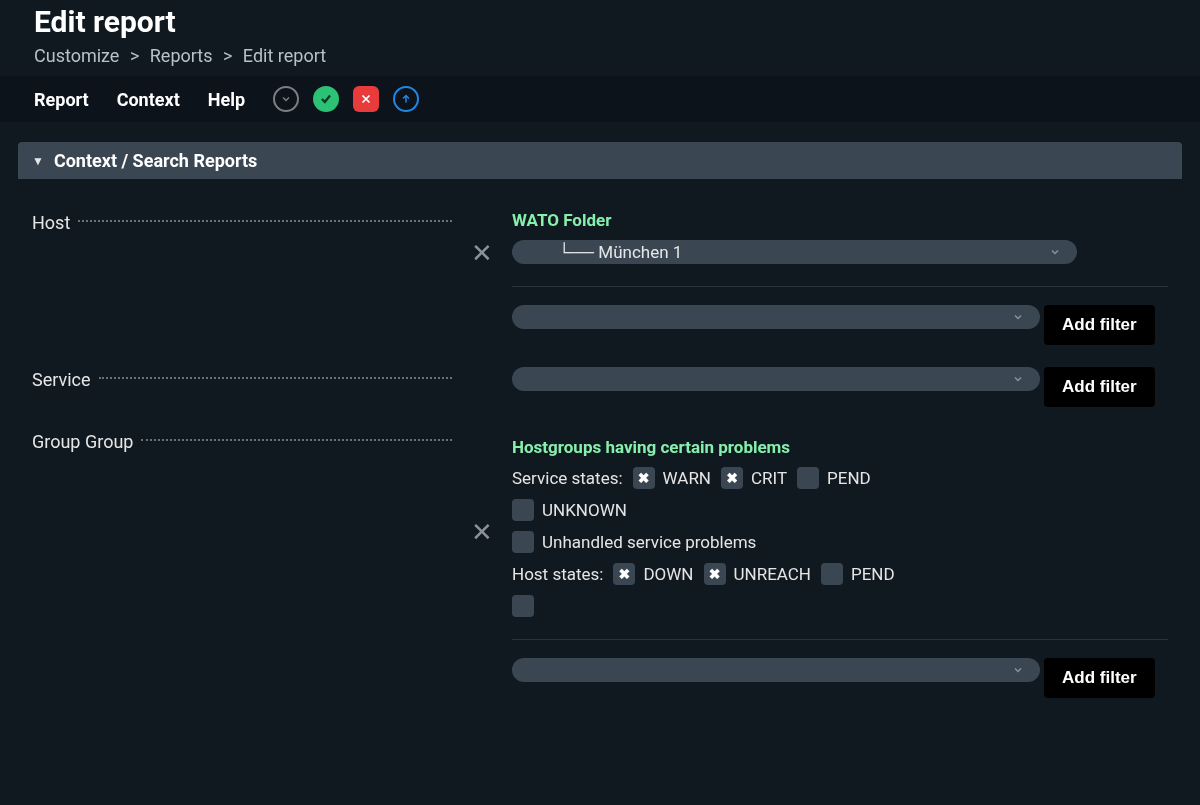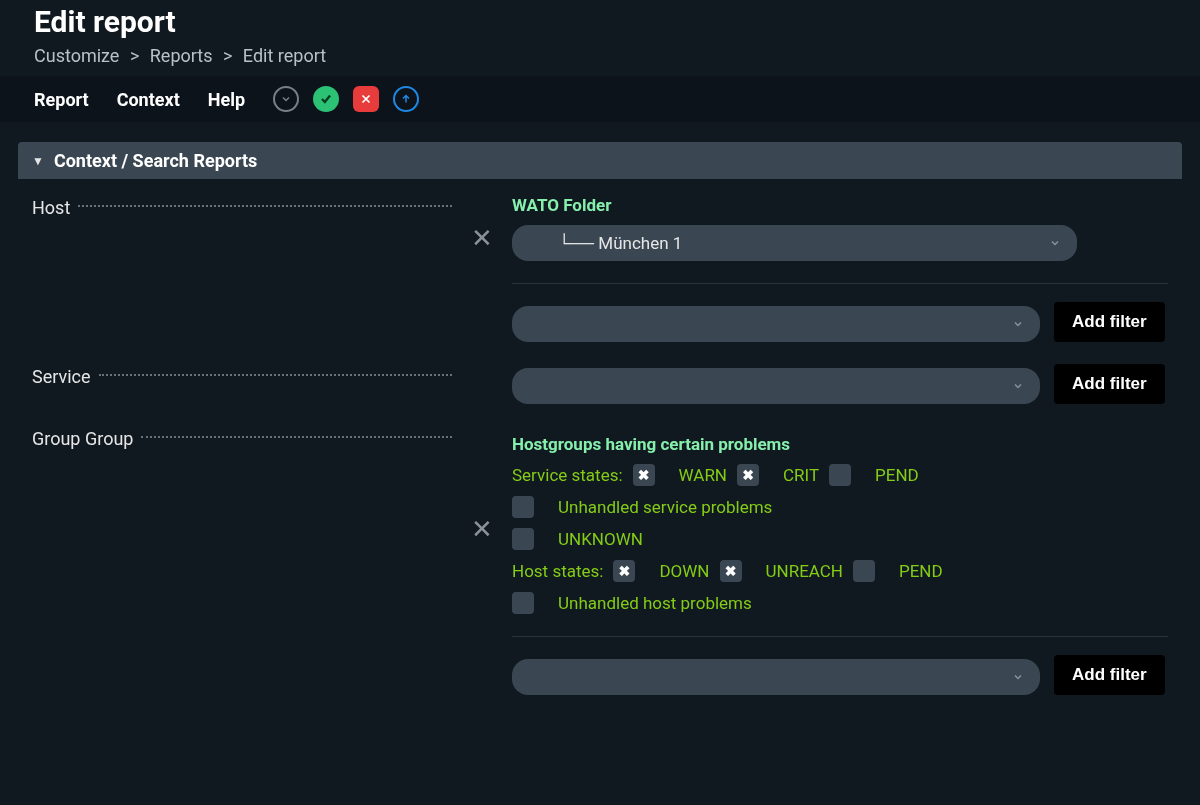--- a/index.html
+++ b/index.html
@@ -74,22 +74,21 @@
     color: #e6e6e6;
   }
   .section-title {
     font-size: 18px;
     font-weight: 700;
     color: #ffffff;
   }
 
   .section-body {
     background: #101820;
-    padding: 8px 14px 0 14px;
-    margin-top: 8px;
+    padding: 31px 14px 0 14px;
   }
 
   .row {
     display: flex;
     align-items: flex-start;
     margin-bottom: 22px;
   }
 
   .label-col {
     width: 420px;
@@ -133,65 +132,65 @@
   .field-label {
     font-size: 17px;
     font-weight: 700;
     color: #86efac;
     margin-bottom: 10px;
   }
 
   .select-box {
     background: #3a4753;
     border-radius: 16px;
-    height: 36px;
+    height: 24px;
     display: flex;
     align-items: center;
     justify-content: space-between;
     padding: 0 16px;
     color: #e6e6e6;
     font-size: 17px;
     cursor: pointer;
     width: 565px;
   }
   .select-box.small { width: 528px; }
   .select-arrow svg { width: 12px; height: 12px; }
 
   .divider {
     border-top: 1px solid #2a333c;
     margin: 22px 0 18px 0;
   }
 
   .add-filter-row {
     display: flex;
-    align-items: flex-end;
-    gap: 14px;
+    align-items: flex-start;
+    gap: 4px;
   }
   .add-filter-btn {
     background: #000000;
     color: #ffffff;
     font-weight: 700;
     font-size: 17px;
     border: none;
     border-radius: 4px;
     padding: 10px 18px;
     cursor: pointer;
     white-space: nowrap;
   }
 
   .problem-block .line {
     display: flex;
     align-items: center;
     flex-wrap: wrap;
     gap: 10px;
     margin-bottom: 10px;
     font-size: 17px;
-    color: #84cc16;
-  }
-  .cb-group { display: flex; align-items: center; gap: 24px; }
+    color: #e5e5e5;
+  }
+  .cb-group { display: flex; align-items: center; gap: 8px; }
   .cb {
     width: 22px; height: 22px;
     background: #3a4753;
     border-radius: 4px;
     display: flex; align-items: center; justify-content: center;
     cursor: pointer;
   }
   .cb.checked::before {
     content: "✖";
     color: #ffffff;
@@ -327,27 +326,27 @@
             <span>CRIT</span>
           </span>
           <span class="cb-group">
             <span class="cb"></span>
             <span>PEND</span>
           </span>
         </div>
         <div class="line">
           <span class="cb-group">
             <span class="cb"></span>
+            <span>UNKNOWN</span>
+          </span>
+        </div>
+        <div class="line">
+          <span class="cb-group">
+            <span class="cb"></span>
             <span>Unhandled service problems</span>
-          </span>
-        </div>
-        <div class="line">
-          <span class="cb-group">
-            <span class="cb"></span>
-            <span>UNKNOWN</span>
           </span>
         </div>
 
         <div class="line">
           <span>Host states:</span>
           <span class="cb-group">
             <span class="cb checked"></span>
             <span>DOWN</span>
           </span>
           <span class="cb-group">
@@ -355,21 +354,20 @@
             <span>UNREACH</span>
           </span>
           <span class="cb-group">
             <span class="cb"></span>
             <span>PEND</span>
           </span>
         </div>
         <div class="line">
           <span class="cb-group">
             <span class="cb"></span>
-            <span>Unhandled host problems</span>
           </span>
         </div>
 
         <div class="divider"></div>
         <div class="add-filter-row">
           <div class="select-box small">
             <span></span>
             <span class="select-arrow">
               <svg viewBox="0 0 24 24">
                   <path d="M6 9l6 6 6-6" fill="none" stroke="#8a9199" stroke-width="3"></path>

